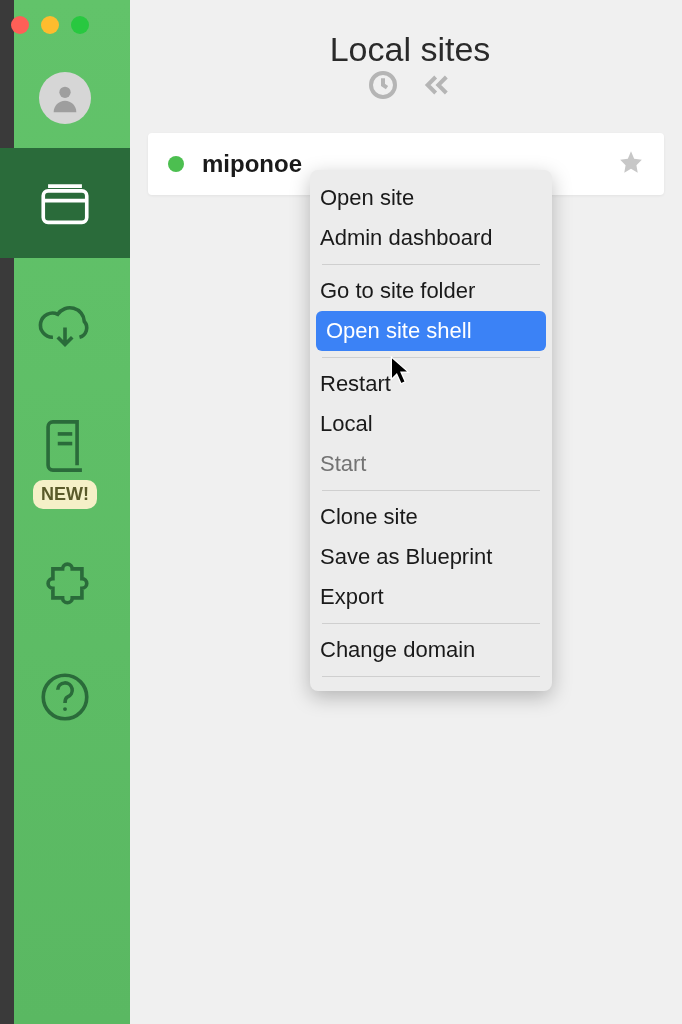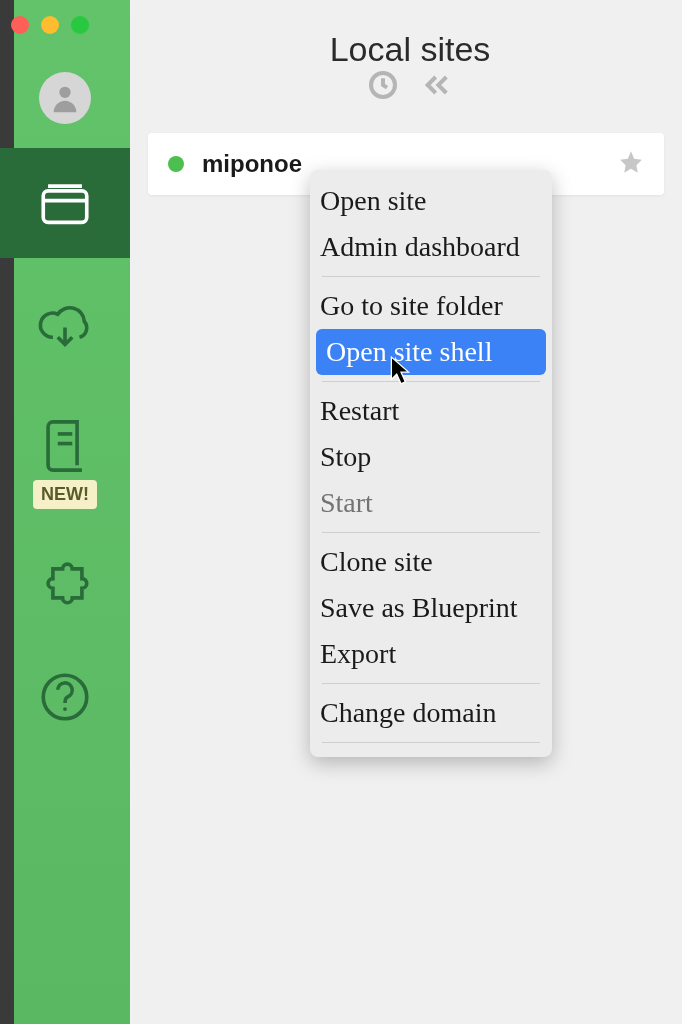--- a/index.html
+++ b/index.html
@@ -69,21 +69,21 @@
 }
 .nav-item svg { width: 58px; height: 58px; }
 .nav-icon { stroke: #2a6b3a; stroke-width: 3; fill: none; }
 .nav-item.active .nav-icon { stroke: #fff; }
 .new-badge {
   background: #f5f0c7;
   color: #5a5a2a;
   font-weight: 700;
   font-size: 18px;
   padding: 4px 8px;
-  border-radius: 4px;
+  border-radius: 10px;
   margin-top: -10px;
   z-index: 3;
 }
 .blueprint-wrap { position: relative; display:flex; flex-direction:column; align-items:center; }
 .main {
   flex: 1;
   background: #f0f0f0;
   display: flex;
   flex-direction: column;
 }
@@ -123,25 +123,24 @@
   left: 310px;
   top: 170px;
   width: 242px;
   background: #ececec;
   border-radius: 8px;
   padding: 8px 0;
   box-shadow: 0 6px 20px rgba(0,0,0,0.25);
   z-index: 10;
 }
 .menu-item {
-  font-size: 28px;
+  font-size: 22px;
   color: #1a1a1a;
   padding: 7px 10px;
   cursor: default;
-  font-family: Liberation Serif, serif;
 }
 .menu-item.highlight {
   background: #3b82f6;
   color: #ffffff;
   border-radius: 6px;
   margin: 0 6px;
 }
 .menu-item.disabled { color: #737373; }
 .menu-sep {
   height: 1px;
@@ -247,21 +246,21 @@
 </div>
 
 <div class="context-menu" id="ctx">
     <div class="menu-item">Open site</div>
     <div class="menu-item">Admin dashboard</div>
     <div class="menu-sep"></div>
     <div class="menu-item">Go to site folder</div>
     <div class="menu-item highlight">Open site shell</div>
     <div class="menu-sep"></div>
     <div class="menu-item">Restart</div>
-    <div class="menu-item">Stop</div>
+    <div class="menu-item">Local</div>
     <div class="menu-item disabled">Start</div>
     <div class="menu-sep"></div>
     <div class="menu-item">Clone site</div>
     <div class="menu-item">Save as Blueprint</div>
     <div class="menu-item">Export</div>
     <div class="menu-sep"></div>
     <div class="menu-item">Change domain</div>
     <div class="menu-sep"></div>
   </div>
 

